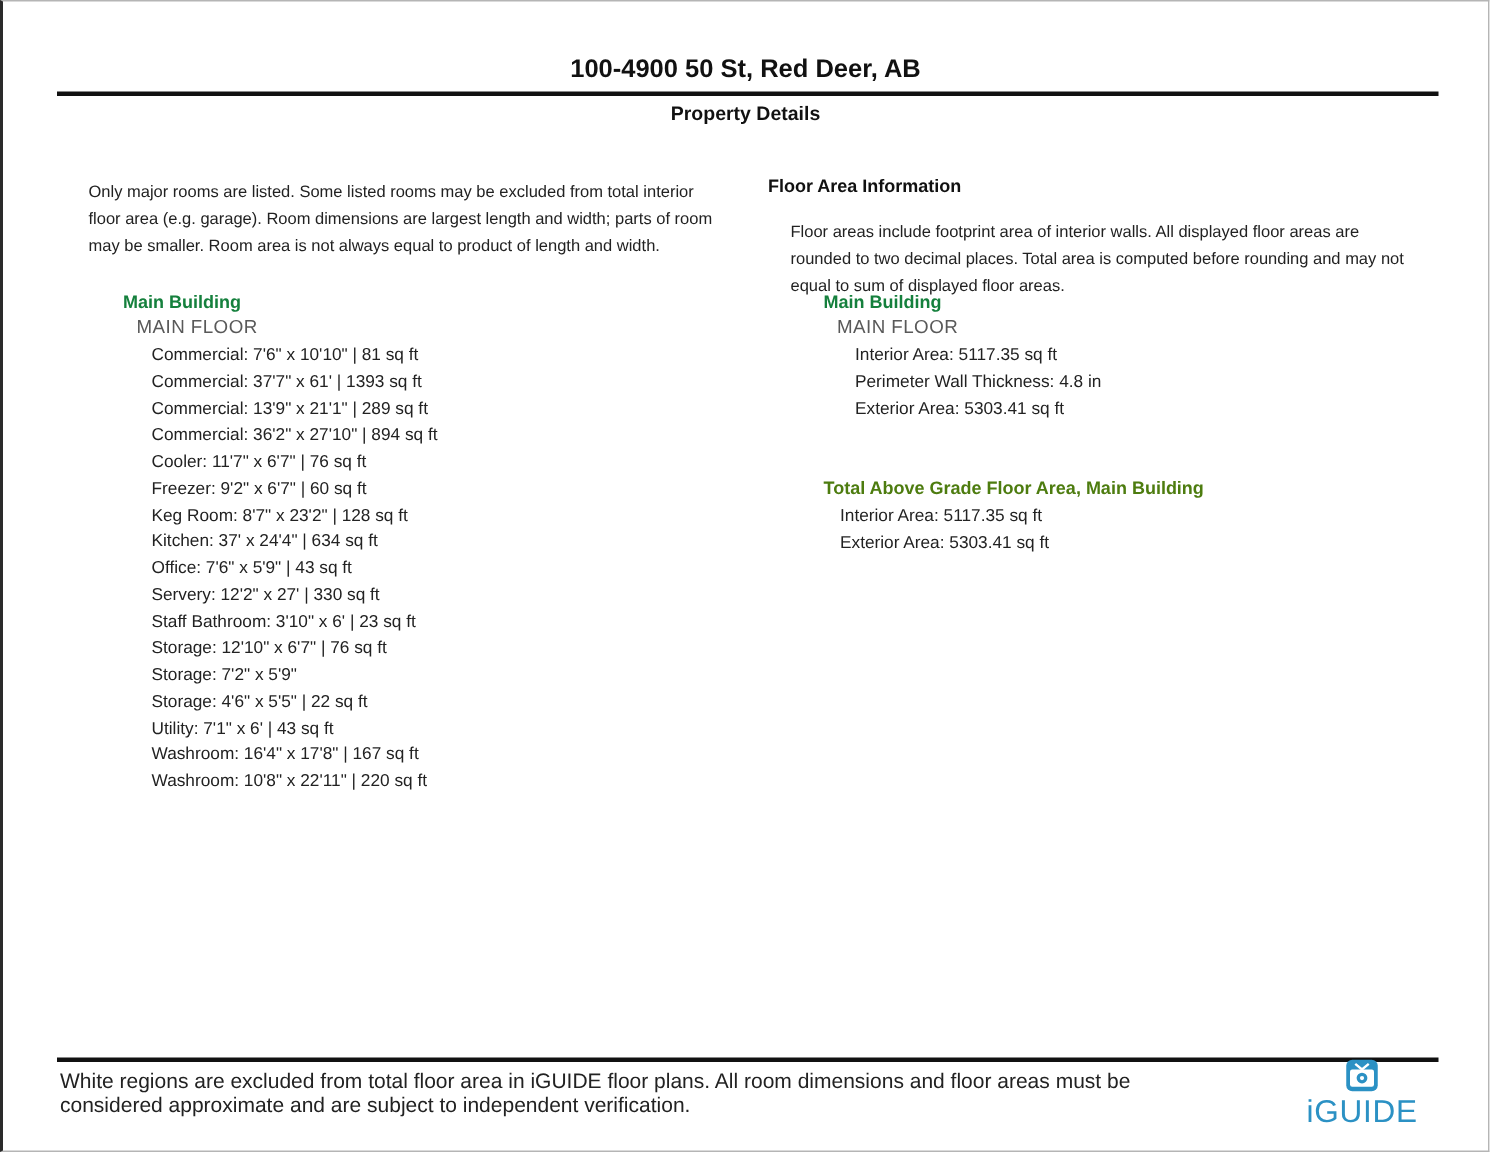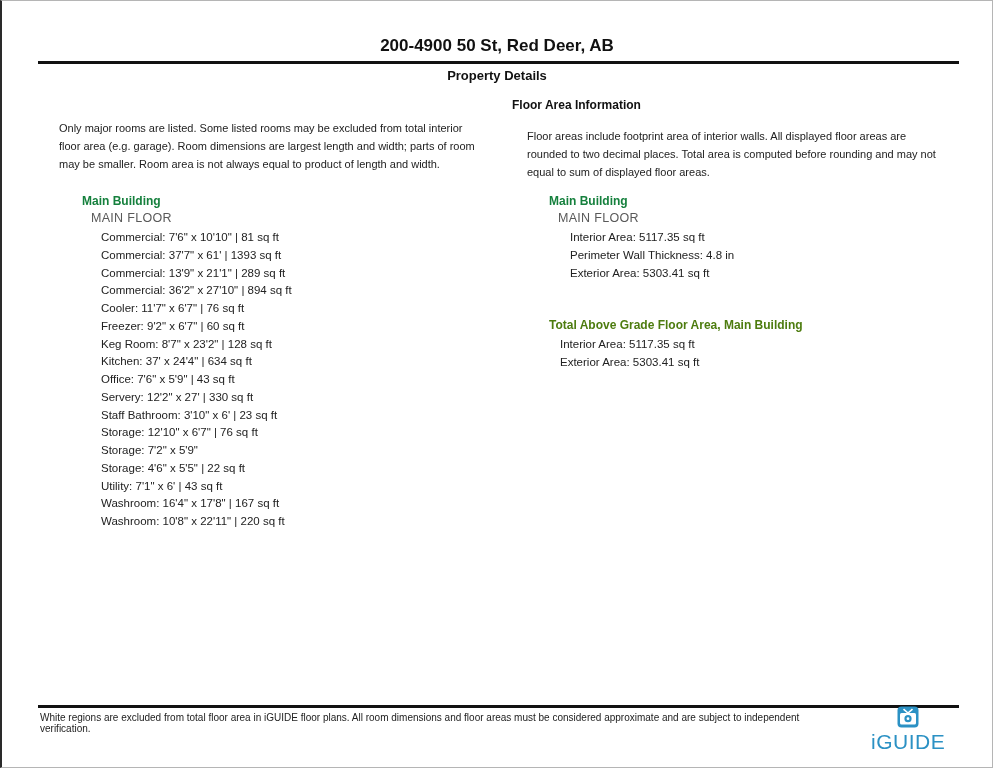--- a/index.html
+++ b/index.html
@@ -22,40 +22,40 @@
     position:absolute;top:60px;left:36px;width:921px;height:3px;
     background:#111;
   }
   .doc-subtitle{
     position:absolute;top:67px;left:0;width:100%;
     text-align:center;font-size:13px;font-weight:bold;color:#111;
   }
   .section-heading{font-size:12px;font-weight:bold;color:#111;margin:0 0 2px 0;}
   .section-desc{font-size:11px;line-height:18px;color:#222;margin:15px;}
   .intro-left{position:absolute;top:103px;left:42px;width:446px;}
-  .intro-right{position:absolute;top:97px;left:510px;width:452px;}
+  .intro-right{position:absolute;top:116px;left:510px;width:452px;}
   .building-label{position:absolute;font-size:12px;font-weight:bold;color:#15803d;white-space:nowrap;}
   .floor-label{position:absolute;font-size:12.5px;color:#595959;letter-spacing:.3px;white-space:nowrap;}
   .room-list{position:absolute;top:228px;left:99px;font-size:11.5px;color:#222;}
   .room-list .item{height:17.75px;line-height:17.75px;white-space:nowrap;}
   .stat-list{position:absolute;font-size:11.5px;color:#222;}
   .stat-list .item{height:17.75px;line-height:17.75px;white-space:nowrap;}
   .total-heading{position:absolute;top:317px;left:547px;font-size:12px;font-weight:bold;color:#4d7c0f;white-space:nowrap;}
   .footer-rule{position:absolute;top:704px;left:36px;width:921px;height:3px;background:#111;}
-  .footer-text{position:absolute;top:711px;left:38px;width:760px;font-size:10px;color:#222;}
+  .footer-text{position:absolute;top:711px;left:38px;width:760px;font-size:14px;color:#222;}
   .logo{position:absolute;top:705px;left:869px;display:flex;align-items:center;gap:3px;flex-direction:column;}
   .logo-icon{display:block;}
   .logo-text{font-size:21px;line-height:22px;letter-spacing:.5px;}
 </style>
 </head>
 <body>
 
 <div class="page">
 
-  <div class="doc-title">200-4900 50 St, Red Deer, AB</div>
+  <div class="doc-title">100-4900 50 St, Red Deer, AB</div>
   <div class="title-rule"></div>
   <div class="doc-subtitle">Property Details</div>
 
   <div class="intro-left">
     <p class="section-desc">Only major rooms are listed. Some listed rooms may be excluded from total interior floor area (e.g. garage). Room dimensions are largest length and width; parts of room may be smaller. Room area is not always equal to product of length and width.</p>
   </div>
 
   <div class="building-label" style="top:193px;left:80px;">Main Building</div>
   <div class="floor-label" style="top:210px;left:89px;">MAIN FLOOR</div>
 

